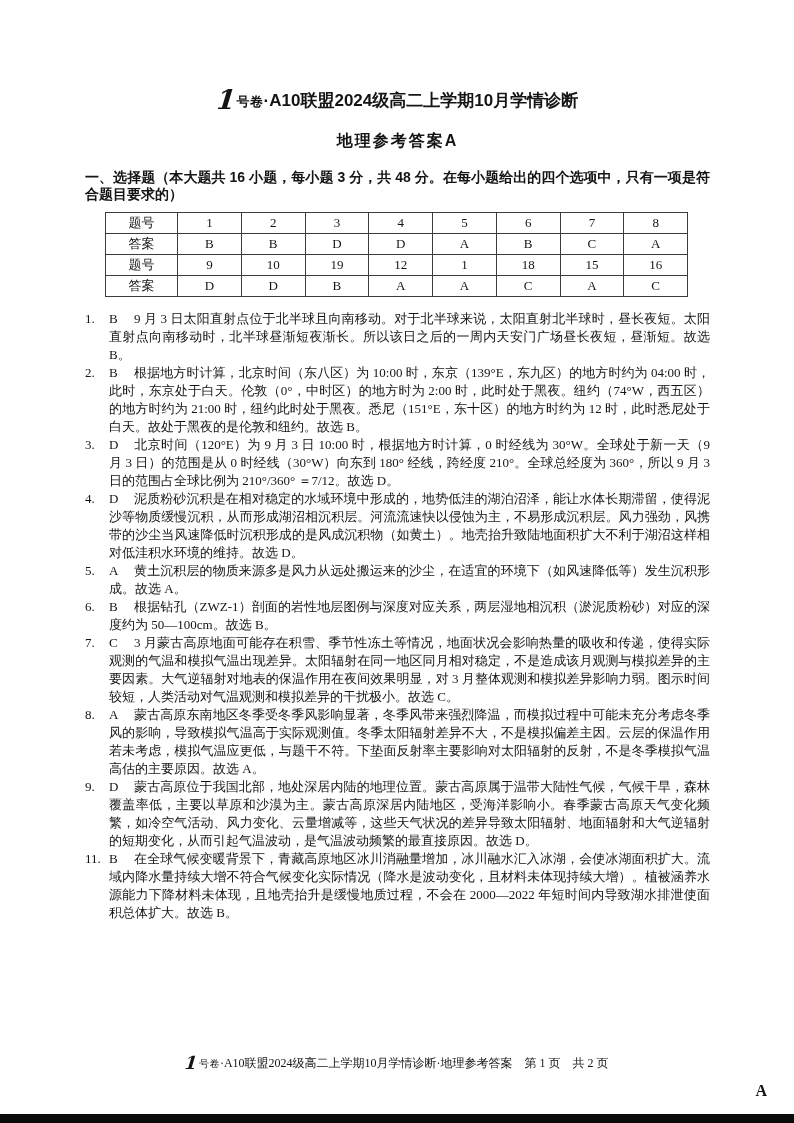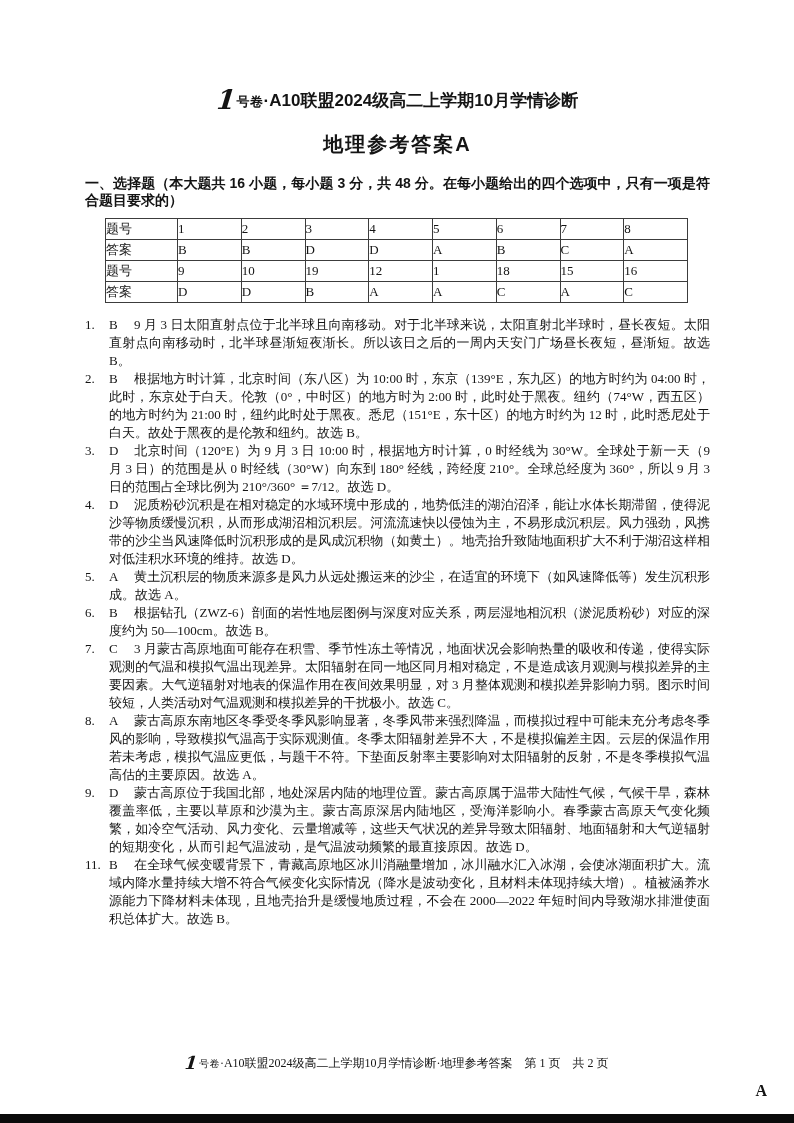--- a/index.html
+++ b/index.html
@@ -38,21 +38,21 @@
     line-height: 20px;
     transform: skewX(-6deg);
     vertical-align: -3px;
     margin-right: 1px;
   }
   .logo-rest { font-size: 13px; letter-spacing: 0.5px; font-family: Liberation Mono, monospace; }
   .doc-title {
     text-align: center;
     font-family: "Liberation Sans", "DejaVu Sans", sans-serif;
     font-weight: bold;
-    font-size: 20px;
+    font-size: 16px;
     letter-spacing: 2px;
     margin: 15px 0 17px 0;
   }
 
   
   .section-heading {
     font-family: "Liberation Sans", "DejaVu Sans", sans-serif;
     font-weight: bold;
     font-size: 14px;
     line-height: 17px;
@@ -62,20 +62,21 @@
 
   
   .answer-table {
     border-collapse: collapse;
     table-layout: fixed;
     width: 583px;
     margin: 0 0 13px 20px;
   }
   .answer-table td {
     border: 1px solid #3c3c3c;
+    text-align: center;
     vertical-align: middle;
     font-size: 13px;
     height: 20px;
     padding: 0;
   }
 
   
   .explanations {
     font-size: 13px;
     line-height: 18px;
@@ -210,21 +211,21 @@
     <div class="exp-item">
       <span class="exp-num">3.</span><span class="exp-ans">D</span><span class="exp-text">北京时间（120°E）为 9 月 3 日 10:00 时，根据地方时计算，0 时经线为 30°W。全球处于新一天（9 月 3 日）的范围是从 0 时经线（30°W）向东到 180° 经线，跨经度 210°。全球总经度为 360°，所以 9 月 3 日的范围占全球比例为 210°/360° ＝7/12。故选 D。</span>
     </div>
     <div class="exp-item">
       <span class="exp-num">4.</span><span class="exp-ans">D</span><span class="exp-text">泥质粉砂沉积是在相对稳定的水域环境中形成的，地势低洼的湖泊沼泽，能让水体长期滞留，使得泥沙等物质缓慢沉积，从而形成湖沼相沉积层。河流流速快以侵蚀为主，不易形成沉积层。风力强劲，风携带的沙尘当风速降低时沉积形成的是风成沉积物（如黄土）。地壳抬升致陆地面积扩大不利于湖沼这样相对低洼积水环境的维持。故选 D。</span>
     </div>
     <div class="exp-item">
       <span class="exp-num">5.</span><span class="exp-ans">A</span><span class="exp-text">黄土沉积层的物质来源多是风力从远处搬运来的沙尘，在适宜的环境下（如风速降低等）发生沉积形成。故选 A。</span>
     </div>
     <div class="exp-item">
-      <span class="exp-num">6.</span><span class="exp-ans">B</span><span class="exp-text">根据钻孔（ZWZ-6）剖面的岩性地层图例与深度对应关系，两层湿地相沉积（淤泥质粉砂）对应的深度约为 50—100cm。故选 B。</span>
+      <span class="exp-num">6.</span><span class="exp-ans">B</span><span class="exp-text">根据钻孔（ZWZ-1）剖面的岩性地层图例与深度对应关系，两层湿地相沉积（淤泥质粉砂）对应的深度约为 50—100cm。故选 B。</span>
     </div>
     <div class="exp-item">
       <span class="exp-num">7.</span><span class="exp-ans">C</span><span class="exp-text">3 月蒙古高原地面可能存在积雪、季节性冻土等情况，地面状况会影响热量的吸收和传递，使得实际观测的气温和模拟气温出现差异。太阳辐射在同一地区同月相对稳定，不是造成该月观测与模拟差异的主要因素。大气逆辐射对地表的保温作用在夜间效果明显，对 3 月整体观测和模拟差异影响力弱。图示时间较短，人类活动对气温观测和模拟差异的干扰极小。故选 C。</span>
     </div>
     <div class="exp-item">
       <span class="exp-num">8.</span><span class="exp-ans">A</span><span class="exp-text">蒙古高原东南地区冬季受冬季风影响显著，冬季风带来强烈降温，而模拟过程中可能未充分考虑冬季风的影响，导致模拟气温高于实际观测值。冬季太阳辐射差异不大，不是模拟偏差主因。云层的保温作用若未考虑，模拟气温应更低，与题干不符。下垫面反射率主要影响对太阳辐射的反射，不是冬季模拟气温高估的主要原因。故选 A。</span>
     </div>
     <div class="exp-item">
       <span class="exp-num">9.</span><span class="exp-ans">D</span><span class="exp-text">蒙古高原位于我国北部，地处深居内陆的地理位置。蒙古高原属于温带大陆性气候，气候干旱，森林覆盖率低，主要以草原和沙漠为主。蒙古高原深居内陆地区，受海洋影响小。春季蒙古高原天气变化频繁，如冷空气活动、风力变化、云量增减等，这些天气状况的差异导致太阳辐射、地面辐射和大气逆辐射的短期变化，从而引起气温波动，是气温波动频繁的最直接原因。故选 D。</span>
     </div>

